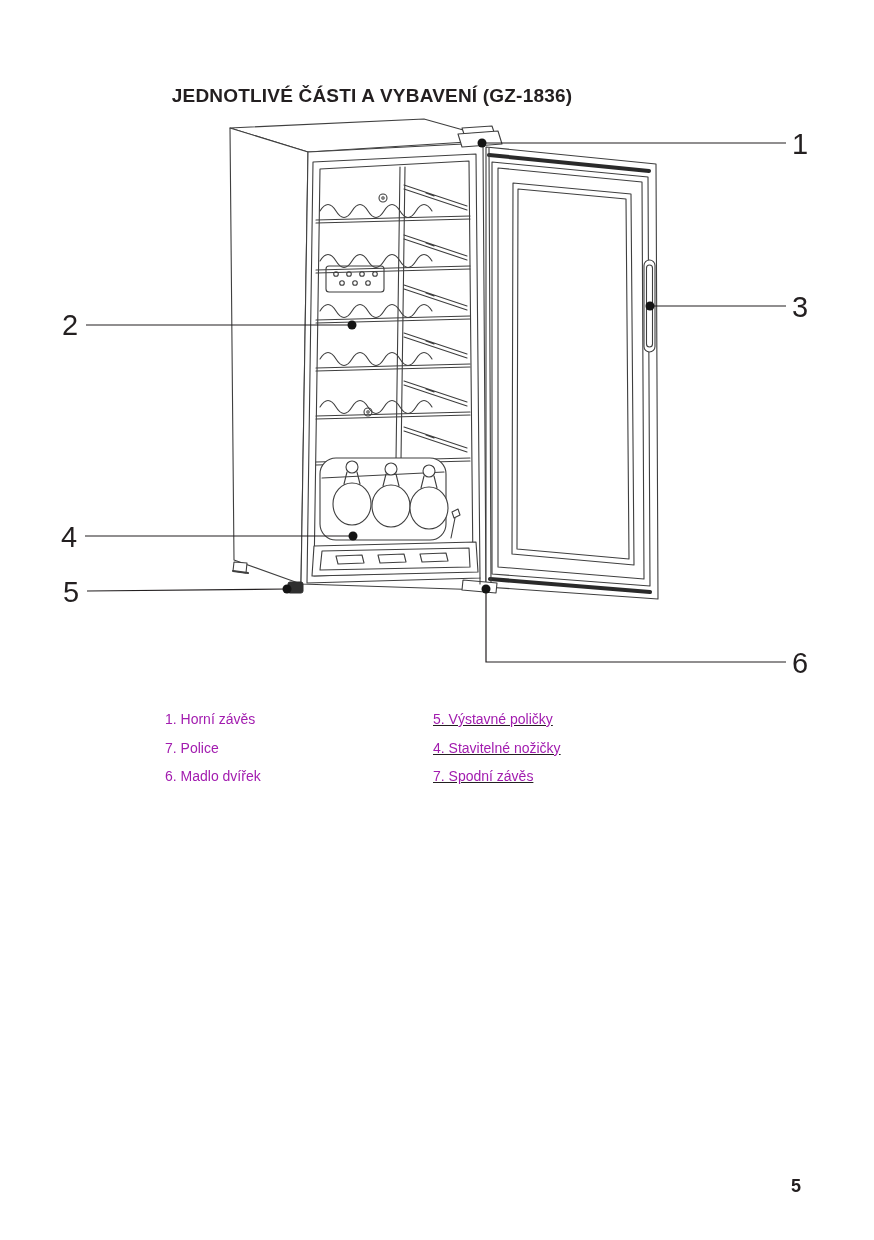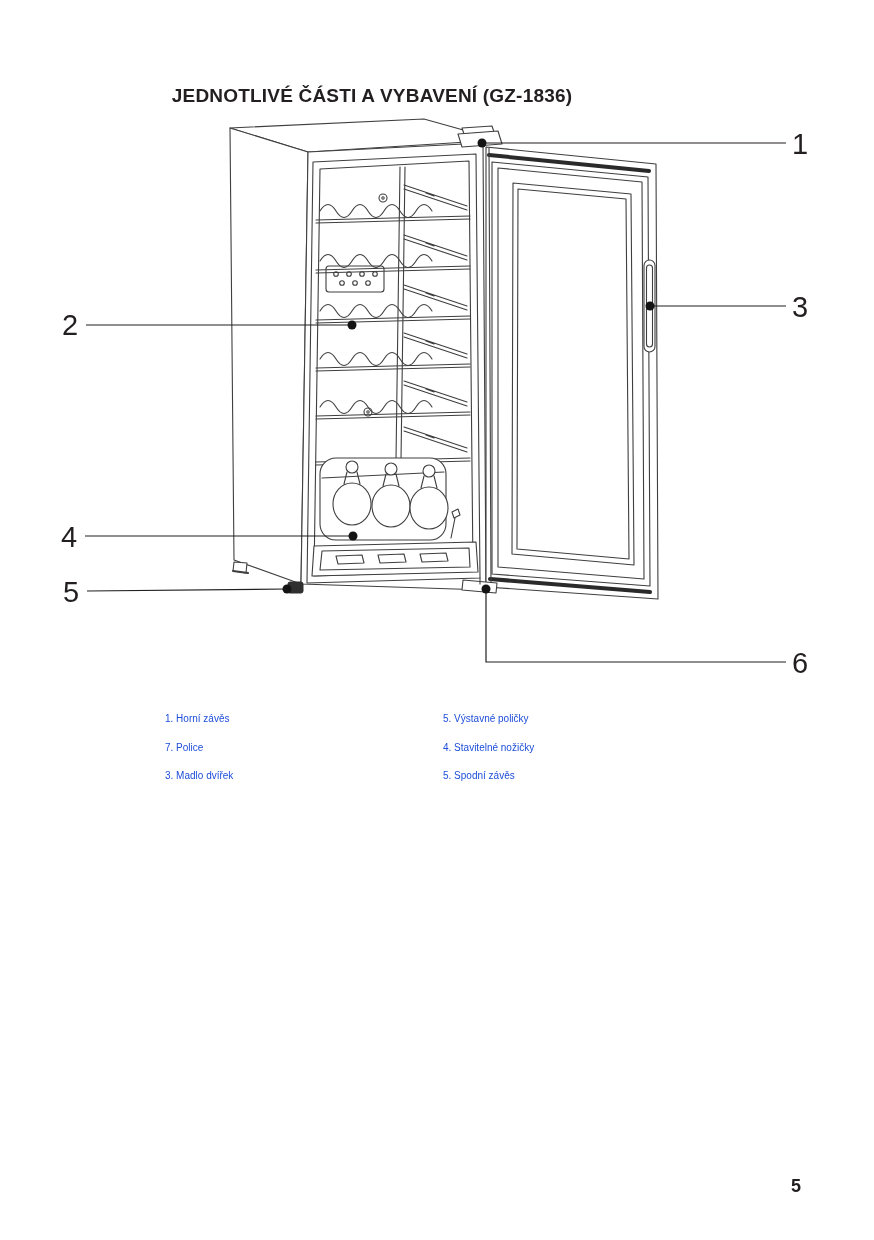--- a/index.html
+++ b/index.html
@@ -17,23 +17,23 @@
   .white{fill:#ffffff;}
   .gasket{stroke:#2a2a2a;stroke-width:4;}
   .leader{stroke:#231f20;stroke-width:1.2;fill:none;}
   .dot{fill:#141414;stroke:none;}
   .darkfill{fill:#2f2f2f;stroke:#2f2f2f;}
   .callout{
     font-family:"Liberation Sans",sans-serif;font-size:29px;fill:#231f20;stroke:none;
   }
   .parts{position:absolute;top:705px;margin:0;padding:0;}
   .parts ul{list-style:none;margin:0;padding:0;}
-  .parts li{font-size:10px;line-height:28.5px;color:#1d4ed8;white-space:nowrap;}
+  .parts li{font-size:14px;line-height:28.5px;color:#a21caf;white-space:nowrap;}
   .col-left{left:165px;}
-  .col-right{left:443px;}
+  .col-right{left:433px;text-decoration:underline;}
   .page-number{
     position:absolute;top:1176px;left:791px;font-size:18px;font-weight:700;color:#231f20;
   }
 </style>
 </head>
 <body>
 
 <h1 class="title">JEDNOTLIVÉ ČÁSTI A VYBAVENÍ (GZ-1836)</h1>
 
 <div class="diagram">
@@ -166,25 +166,25 @@
     <text class="callout" x="61" y="437">4</text>
     <text class="callout" x="63" y="492">5</text>
     <text class="callout" x="792" y="563">6</text>
   </svg>
 </div>
 
 <div class="parts col-left">
   <ul>
     <li>1. Horní závěs</li>
     <li>7. Police</li>
-    <li>3. Madlo dvířek</li>
+    <li>6. Madlo dvířek</li>
   </ul>
 </div>
 
 <div class="parts col-right">
   <ul>
     <li>5. Výstavné poličky</li>
     <li>4. Stavitelné nožičky</li>
-    <li>5. Spodní závěs</li>
+    <li>7. Spodní závěs</li>
   </ul>
 </div>
 
 <div class="page-number">5</div>
 
 </body></html>

